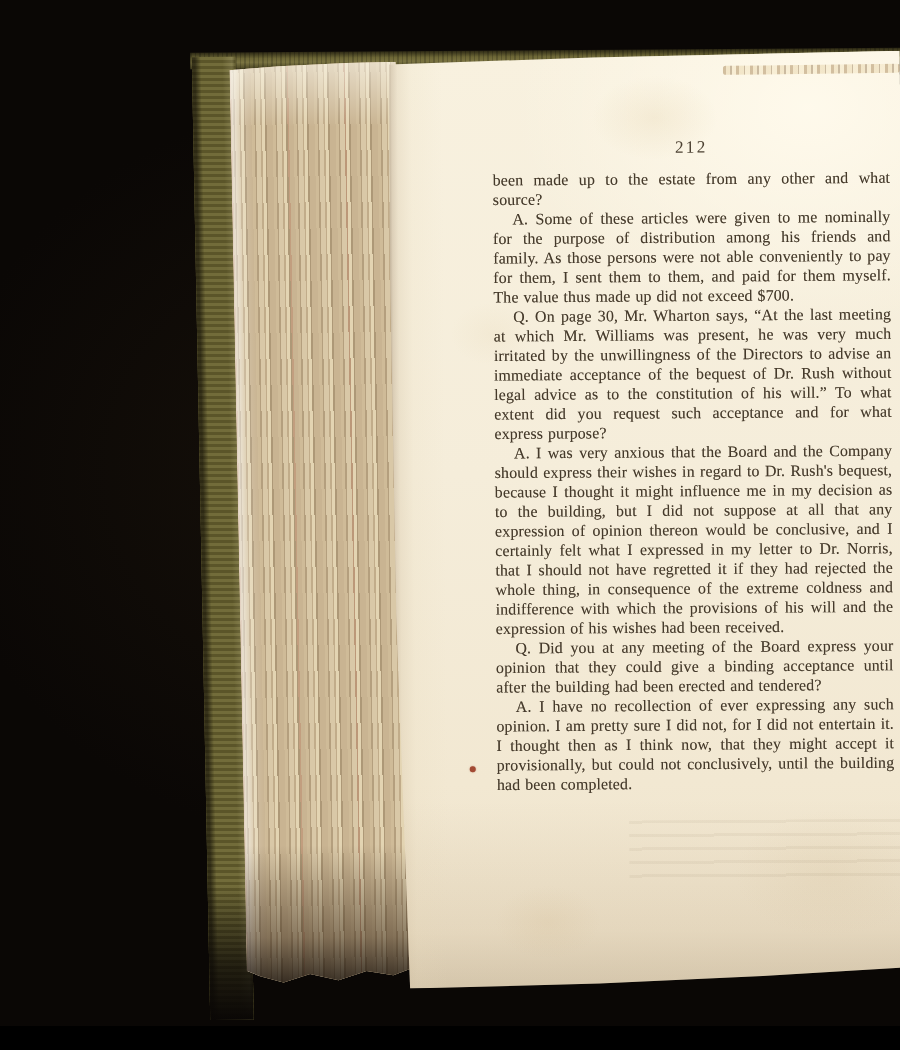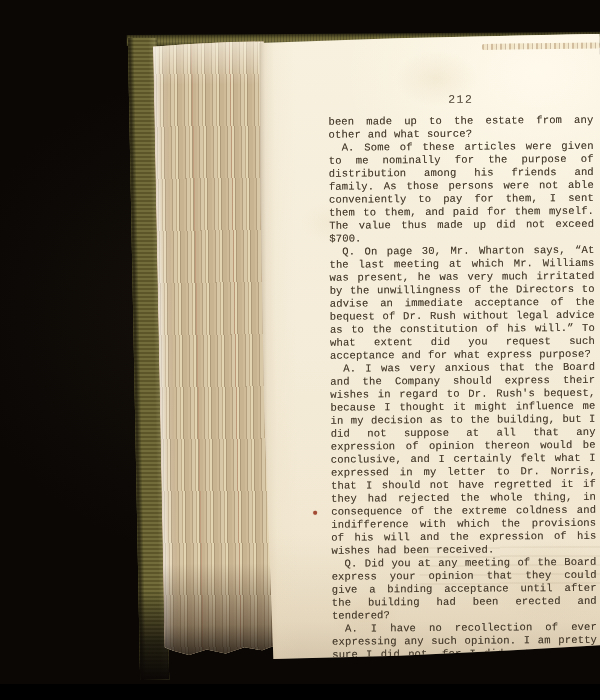--- a/index.html
+++ b/index.html
@@ -1,21 +1,21 @@
 <!DOCTYPE html>
 <html><head>
 <meta charset="utf-8">
 <style>
   html, body { margin:0; padding:0; background:#000; }
   .stage {
     position:relative; width:600px; height:684px; overflow:hidden;
     background:
       radial-gradient(ellipse 420px 360px at 42% 46%, #17110a 0%, rgba(10,7,5,0) 70%),
       #0a0705;
-    font-family:Liberation Mono, monospace;
+    font-family:Liberation Serif, serif;
   }
   .book { position:absolute; inset:0; transform:rotate(-0.4deg); transform-origin:140px 60px; }
 
   
   .cover-top {
     position:absolute; left:127px; top:35px; width:476px; height:11px;
     background:
       repeating-linear-gradient(90deg, rgba(0,0,0,0.18) 0 1px, rgba(0,0,0,0) 1px 3px),
       linear-gradient(180deg, #2c2814 0%, #6d6736 38%, #7a7341 62%, #4c4724 100%);
   }

